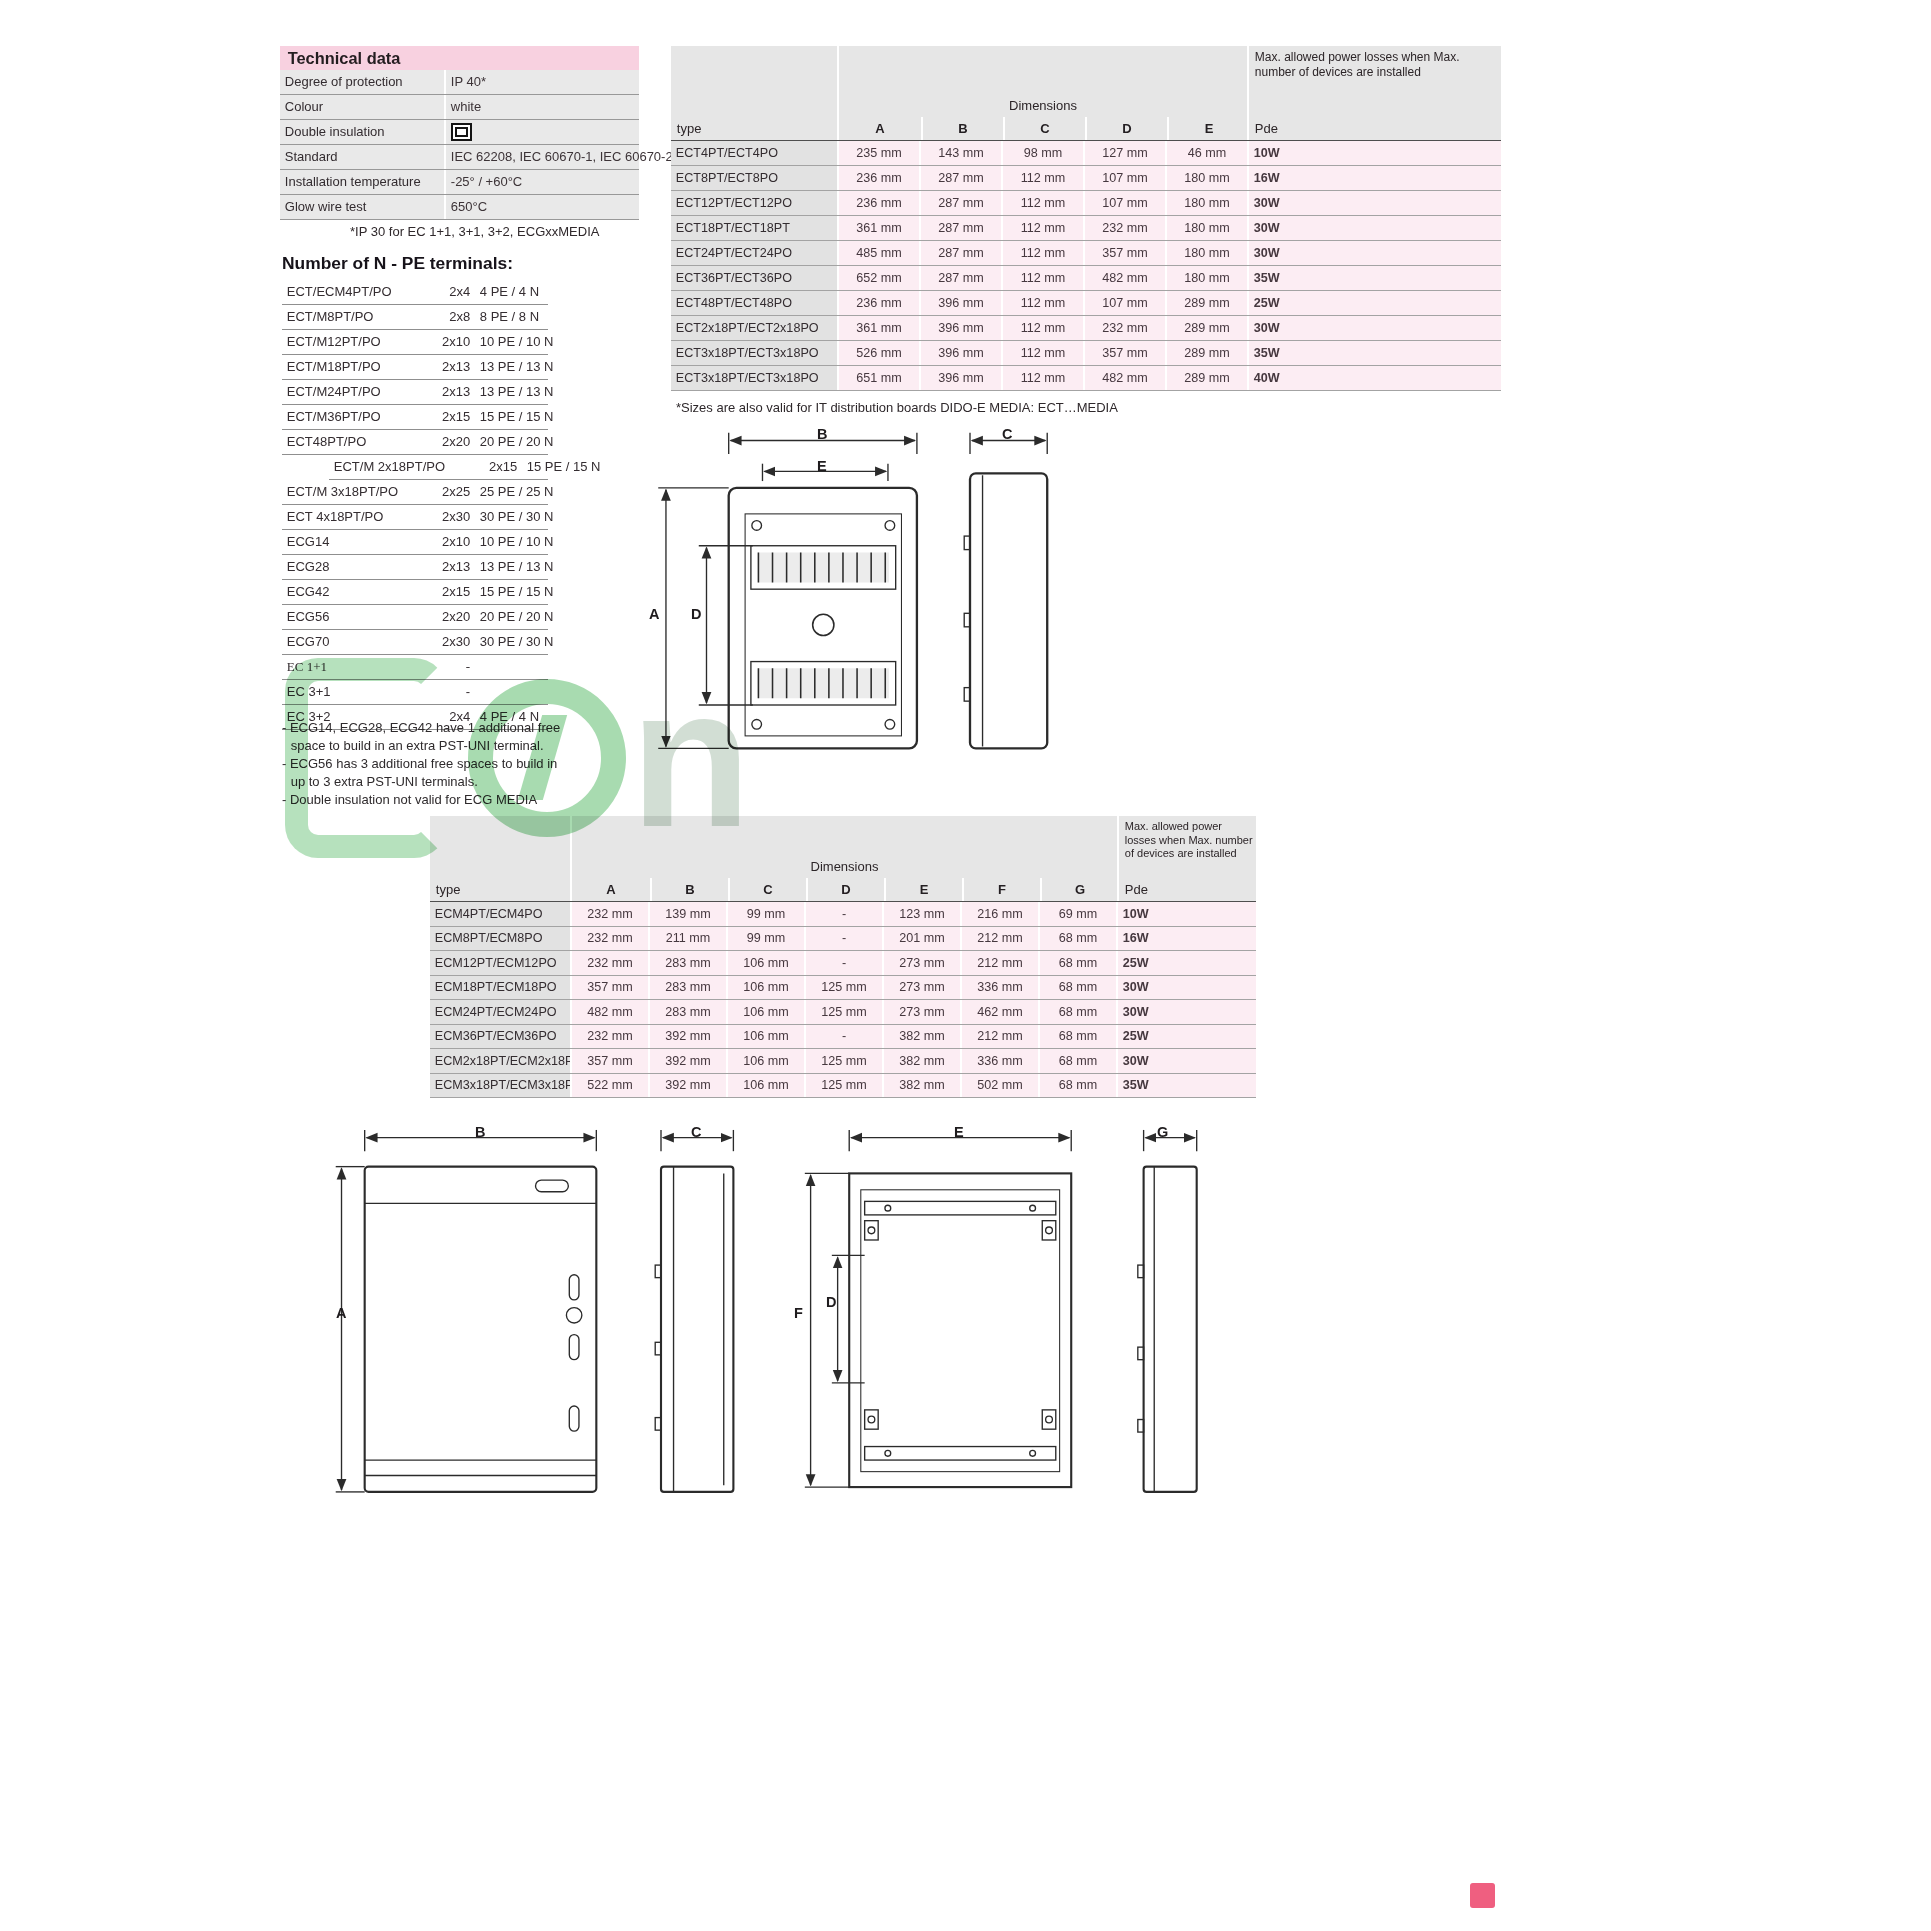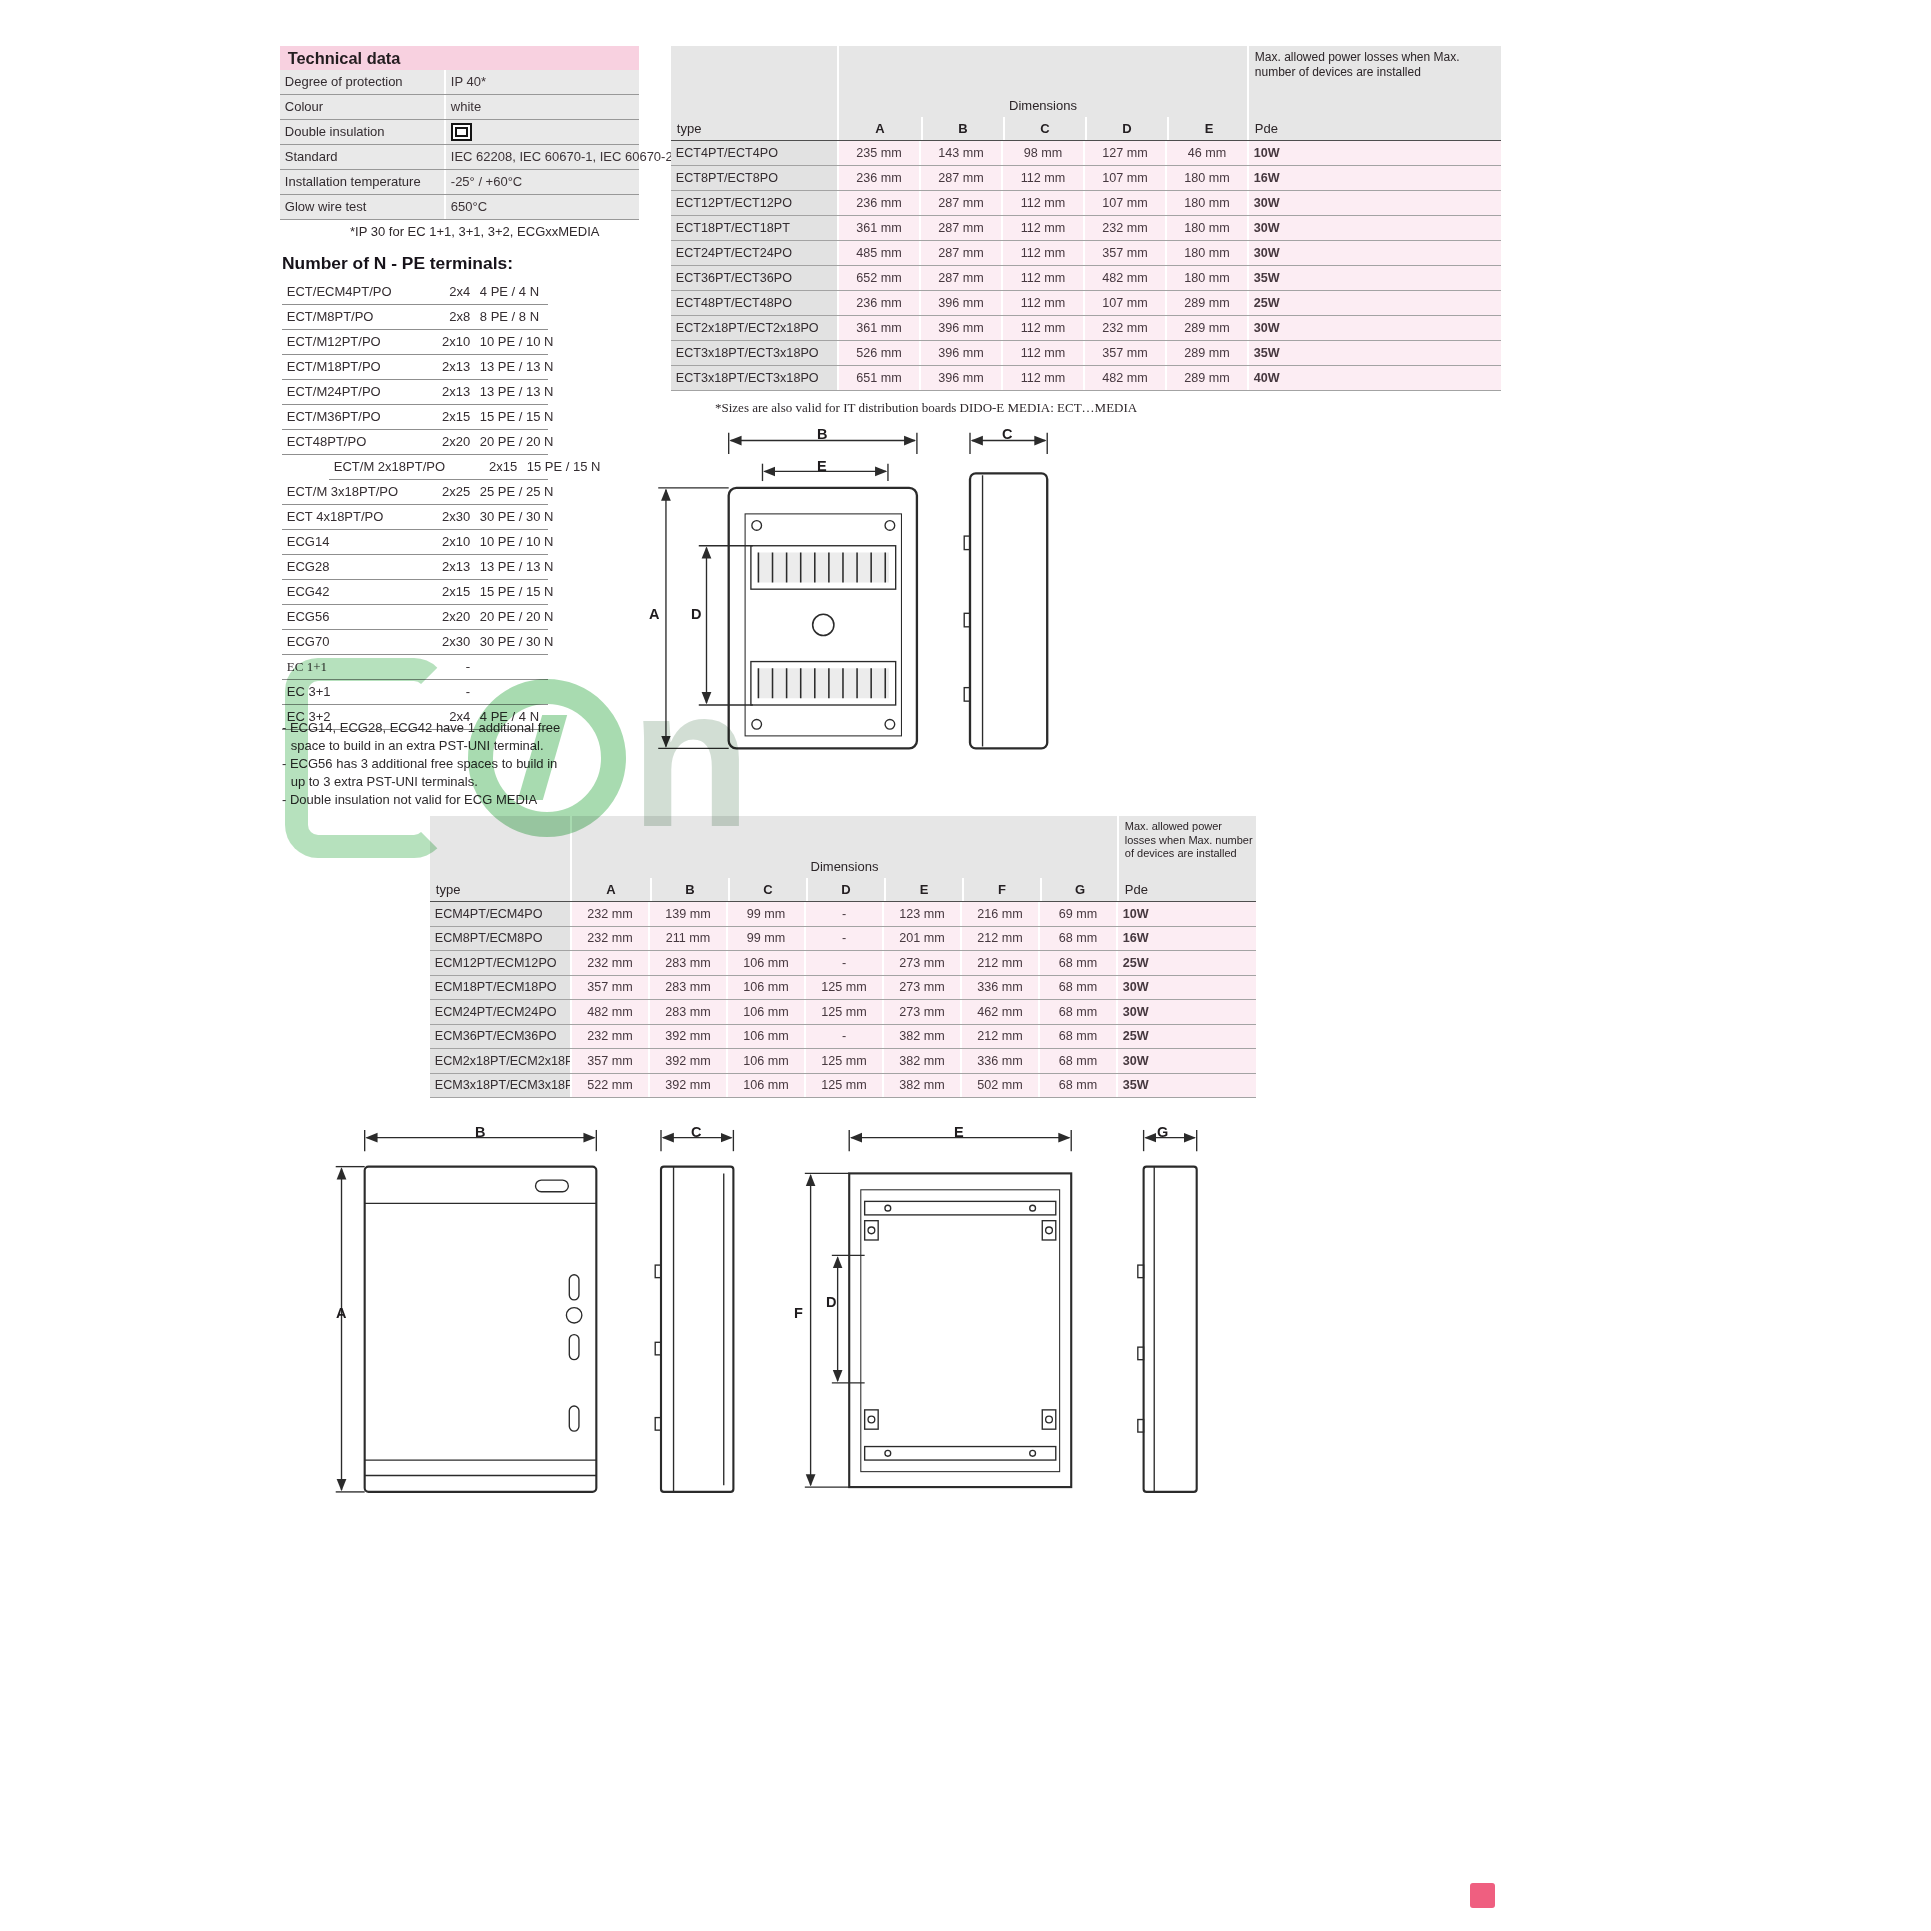--- a/index.html
+++ b/index.html
@@ -44,21 +44,21 @@
   .pde-label{position:absolute;left:5.8px;bottom:3.9px;font-size:13px;color:#2c2528;}
   .dim-rows .trow{border-bottom:1.9px solid #a3a3a3;font-size:12.6px;color:#46383f;}
   .dim-rows .tcell{justify-content:center;background:#fcedf3;border-left:2.9px solid #fff;}
   .dim-rows .tcell:first-child{justify-content:flex-start;background:#e2e2e2;border-left:none;color:#332c30;}
   .dim-rows .tcell:last-child{justify-content:flex-start;font-weight:bold;}
   .dim-head{border-bottom:1.9px solid #4e4e4e;}
 
   #surface{left:671px;top:46px;width:830px;}
   #surface .dim-head{height:94px;grid-template-columns:166px 410px 254px;}
   #surface .dim-rows .trow{height:24px;}
-  #surface-foot{position:absolute;left:715px;top:400px;font-size:13px;color:#2e282b;font-family:Liberation Serif, serif;}
+  #surface-foot{position:absolute;left:676px;top:400px;font-size:13px;color:#2e282b;}
 
   #flush{left:430px;top:816px;width:826px;}
   #flush .dim-head{height:85px;grid-template-columns:140px 547px 138px;}
   #flush .dim-rows .trow{height:23.5px;}
   #flush .power-label{font-size:11px;}
 
   
   .drawing{position:absolute;}
   .dim-label{position:absolute;font-weight:bold;font-size:14.5px;color:#1f1c1e;}
 

